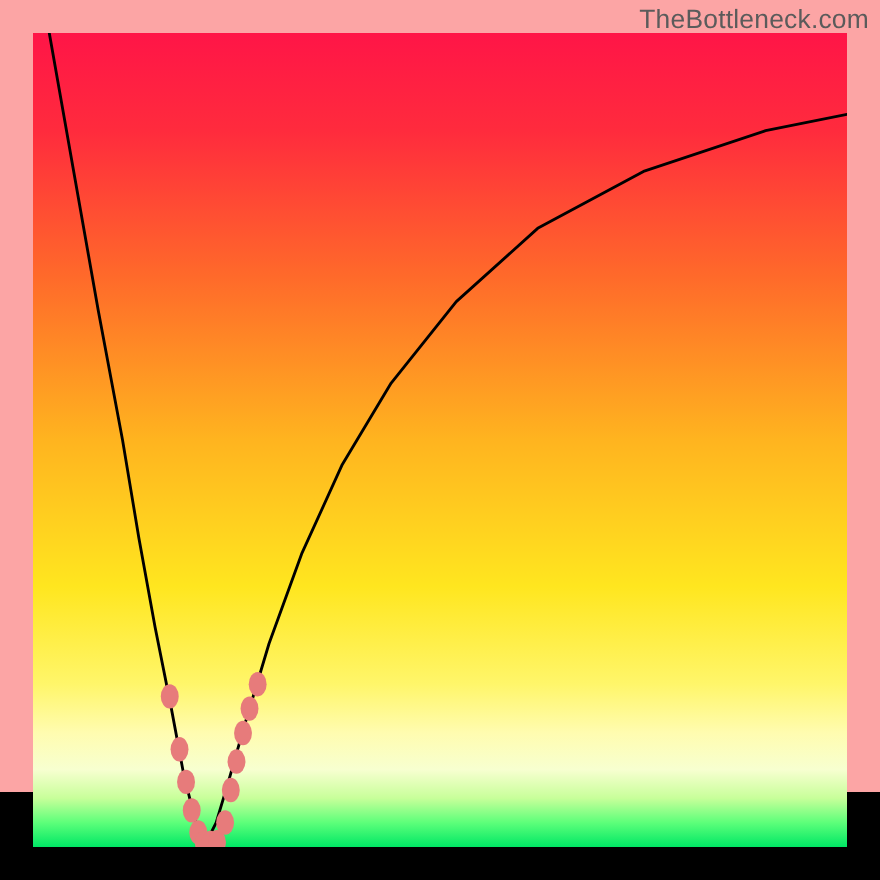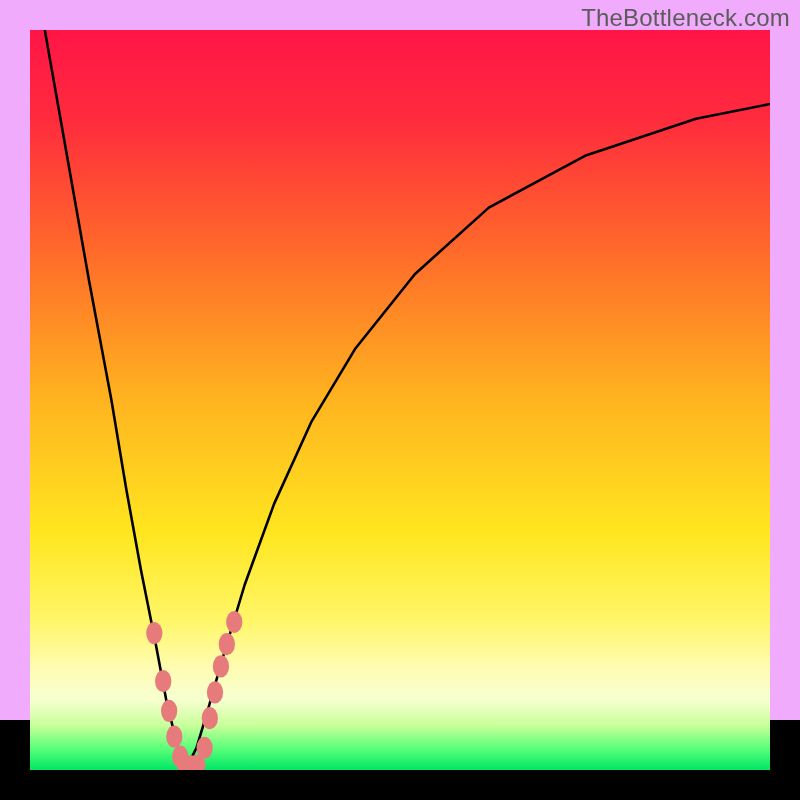--- a/index.html
+++ b/index.html
@@ -10,21 +10,21 @@
     overflow: hidden;
     background: #000;
     font-family: Arial, Helvetica, sans-serif;
   }
   .frame {
     position: absolute;
     left: 0;
     top: 0;
     width: 800px;
     height: 720px;
-    background: #f0abfc;
+    background: #fca5a5;
   }
   .plot {
     position: absolute;
     left: 30px;
     top: 30px;
     width: 740px;
     height: 740px;
     
   }
   .gradient {

